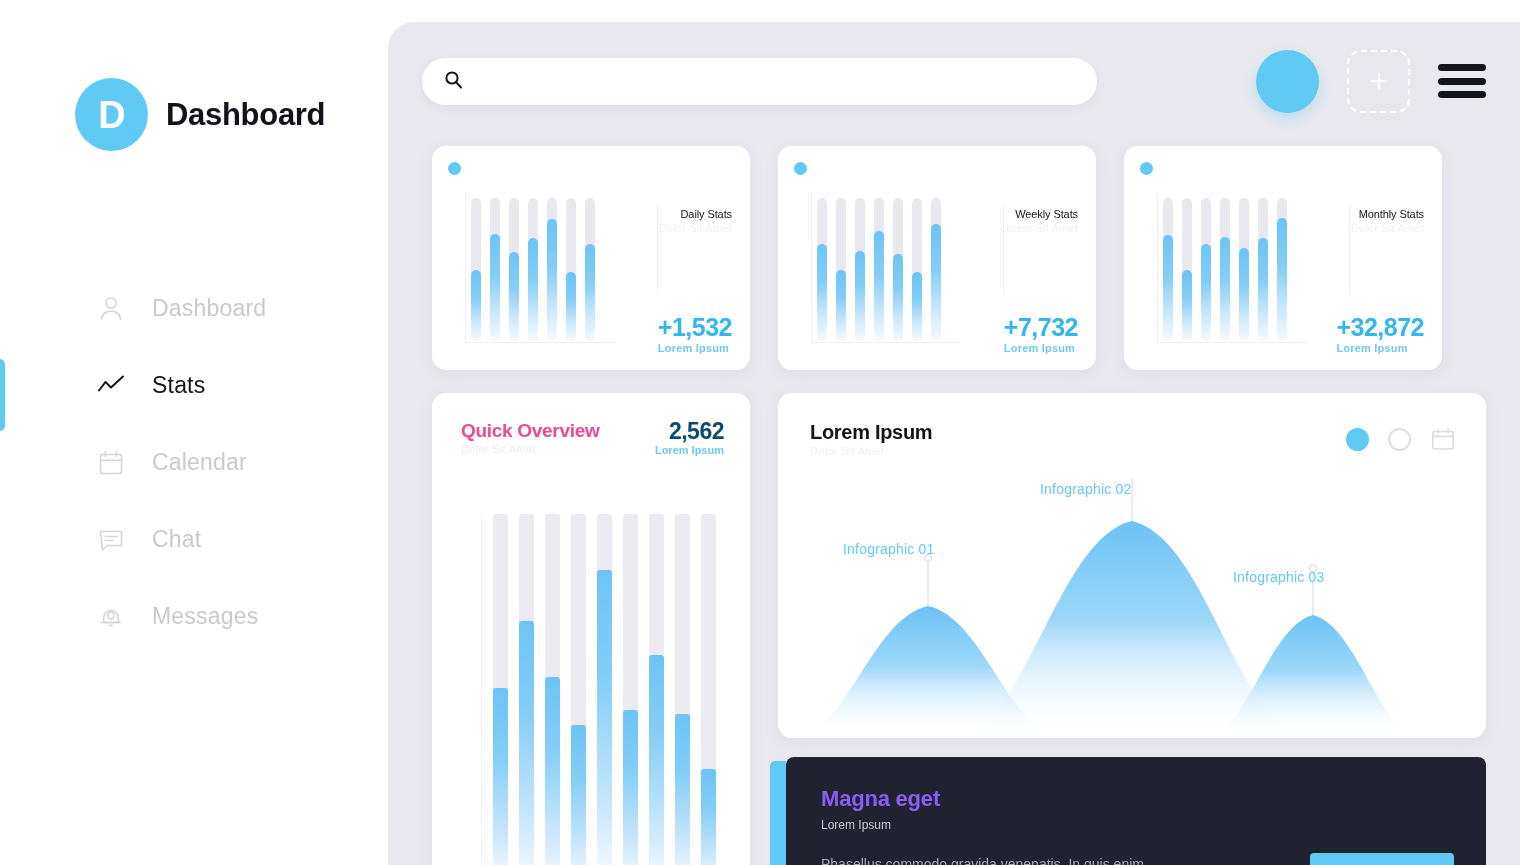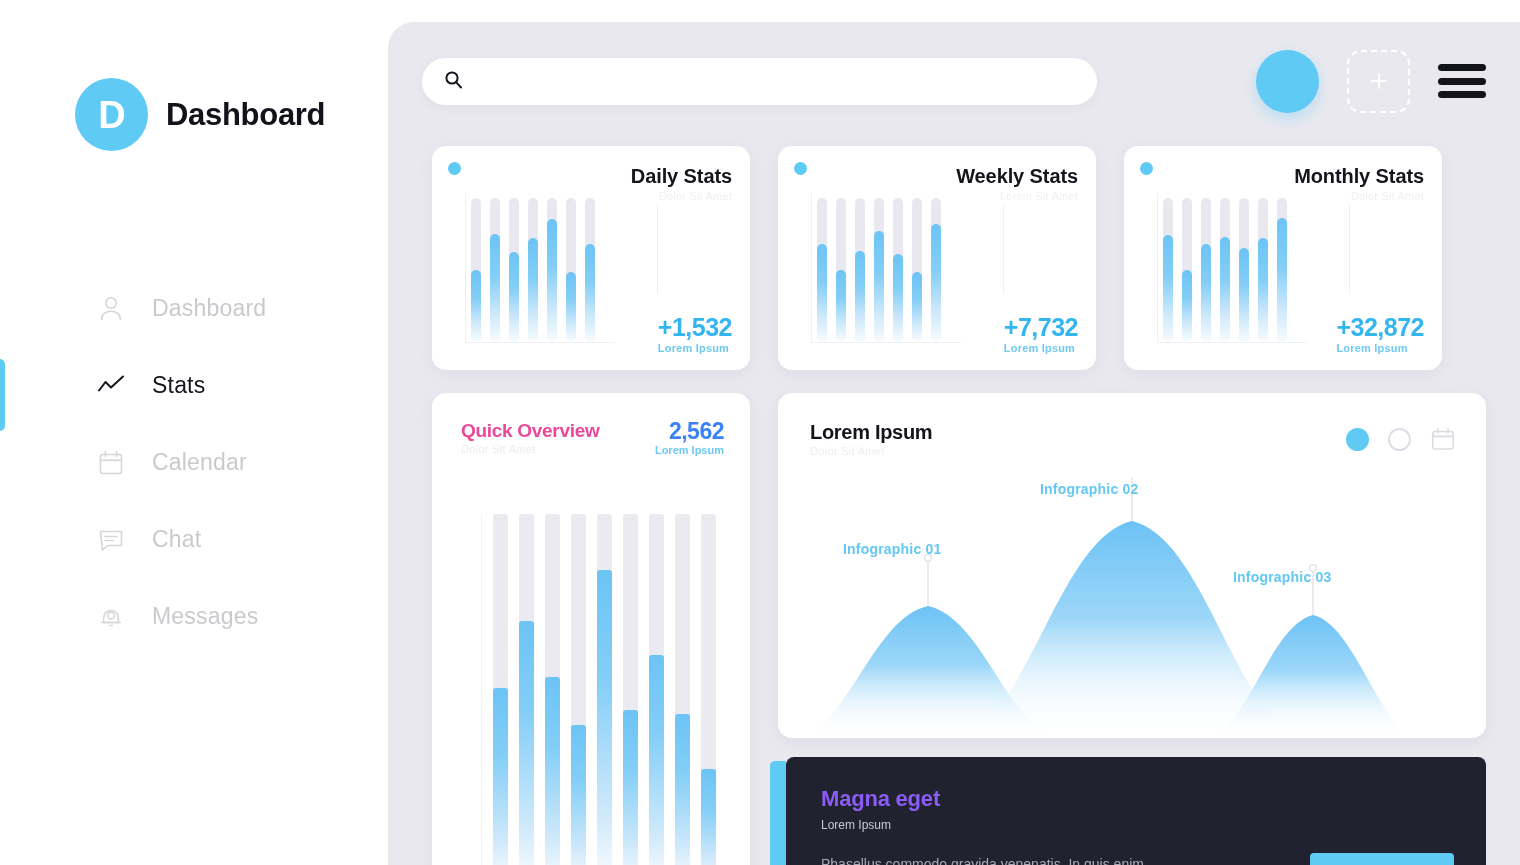--- a/index.html
+++ b/index.html
@@ -123,21 +123,21 @@
   }
   .card-dot {
     position: absolute; left: 16px; top: 134px;
     width: 13px; height: 13px; border-radius: 50%;
     background: #5fcaf4;
   }
   .stat-card .card-dot { top: 16px; }
   .stat-head {
     position: absolute; right: 18px; top: 19px; text-align: right;
   }
-  .stat-title { font-size: 20px; font-weight: bold; color: #14151c; letter-spacing: -0.1px; }
+  .stat-title { font-size: 11px; font-weight: normal; color: #14151c; letter-spacing: -0.1px; margin-top: 43px; }
   .stat-sub { font-size: 11px; color: #f0eff3; margin-top: 2px; letter-spacing: .2px; }
   .stat-chart {
     position: absolute; left: 33px; top: 47px;
     width: 150px; height: 150px;
     border-left: 1px solid #f0eff4;
     border-bottom: 1px solid #f0eff4;
     display: flex; align-items: flex-end; gap: 9px;
     padding-left: 5px; padding-bottom: 1px;
   }
   .bar-track {
@@ -165,21 +165,21 @@
     position: absolute; left: 44px; top: 371px;
     width: 318px; height: 500px;
     background: #ffffff;
     border-radius: 14px;
     box-shadow: 0 4px 16px rgba(120,120,150,.08);
   }
   .quick-head { position: absolute; left: 29px; top: 27px; }
   .quick-title { font-size: 19px; font-weight: bold; color: #ec4899; letter-spacing: -0.3px; }
   .quick-sub { font-size: 11px; color: #ecebf0; margin-top: 1px; letter-spacing: .3px; }
   .quick-value-wrap { position: absolute; right: 26px; top: 26px; text-align: right; }
-  .quick-value { font-size: 23px; font-weight: bold; color: #3b82f6; letter-spacing: -0.5px; line-height: 1.05; }
+  .quick-value { font-size: 23px; font-weight: bold; color: #0c4a6e; letter-spacing: -0.5px; line-height: 1.05; }
   .quick-caption { font-size: 11px; font-weight: bold; color: #6fc9f2; margin-top: 1px; }
   .quick-chart {
     position: absolute; left: 49px; top: 121px;
     width: 245px; height: 370px;
     border-left: 1px solid #f2f1f5;
     display: flex; align-items: flex-start; gap: 11px;
     padding-left: 11px;
   }
   .q-track {
     position: relative; width: 15px; height: 370px;
@@ -206,21 +206,21 @@
   .info-controls {
     position: absolute; right: 30px; top: 33px;
     display: flex; align-items: center; gap: 19px;
   }
   .ctl-dot-filled { width: 23px; height: 23px; border-radius: 50%; background: #5fcaf4; }
   .ctl-dot-outline { width: 23px; height: 23px; border-radius: 50%; border: 2px solid #dfdee6; }
   .ctl-cal svg { display: block; }
   .mountains { position: absolute; left: 0; bottom: 0; width: 708px; height: 260px; }
   .info-label {
     position: absolute;
-    font-size: 14px; font-weight: bold; color: #64c8f3;
+    font-size: 14px; font-weight: normal; color: #64c8f3;
     letter-spacing: .2px; white-space: nowrap;
   }
   #lbl1 { left: 65px; top: 148px; }
   #lbl2 { left: 262px; top: 88px; }
   #lbl3 { left: 455px; top: 176px; }
 
   
   .banner {
     position: absolute; left: 382px; top: 735px;
     width: 716px; height: 130px;

